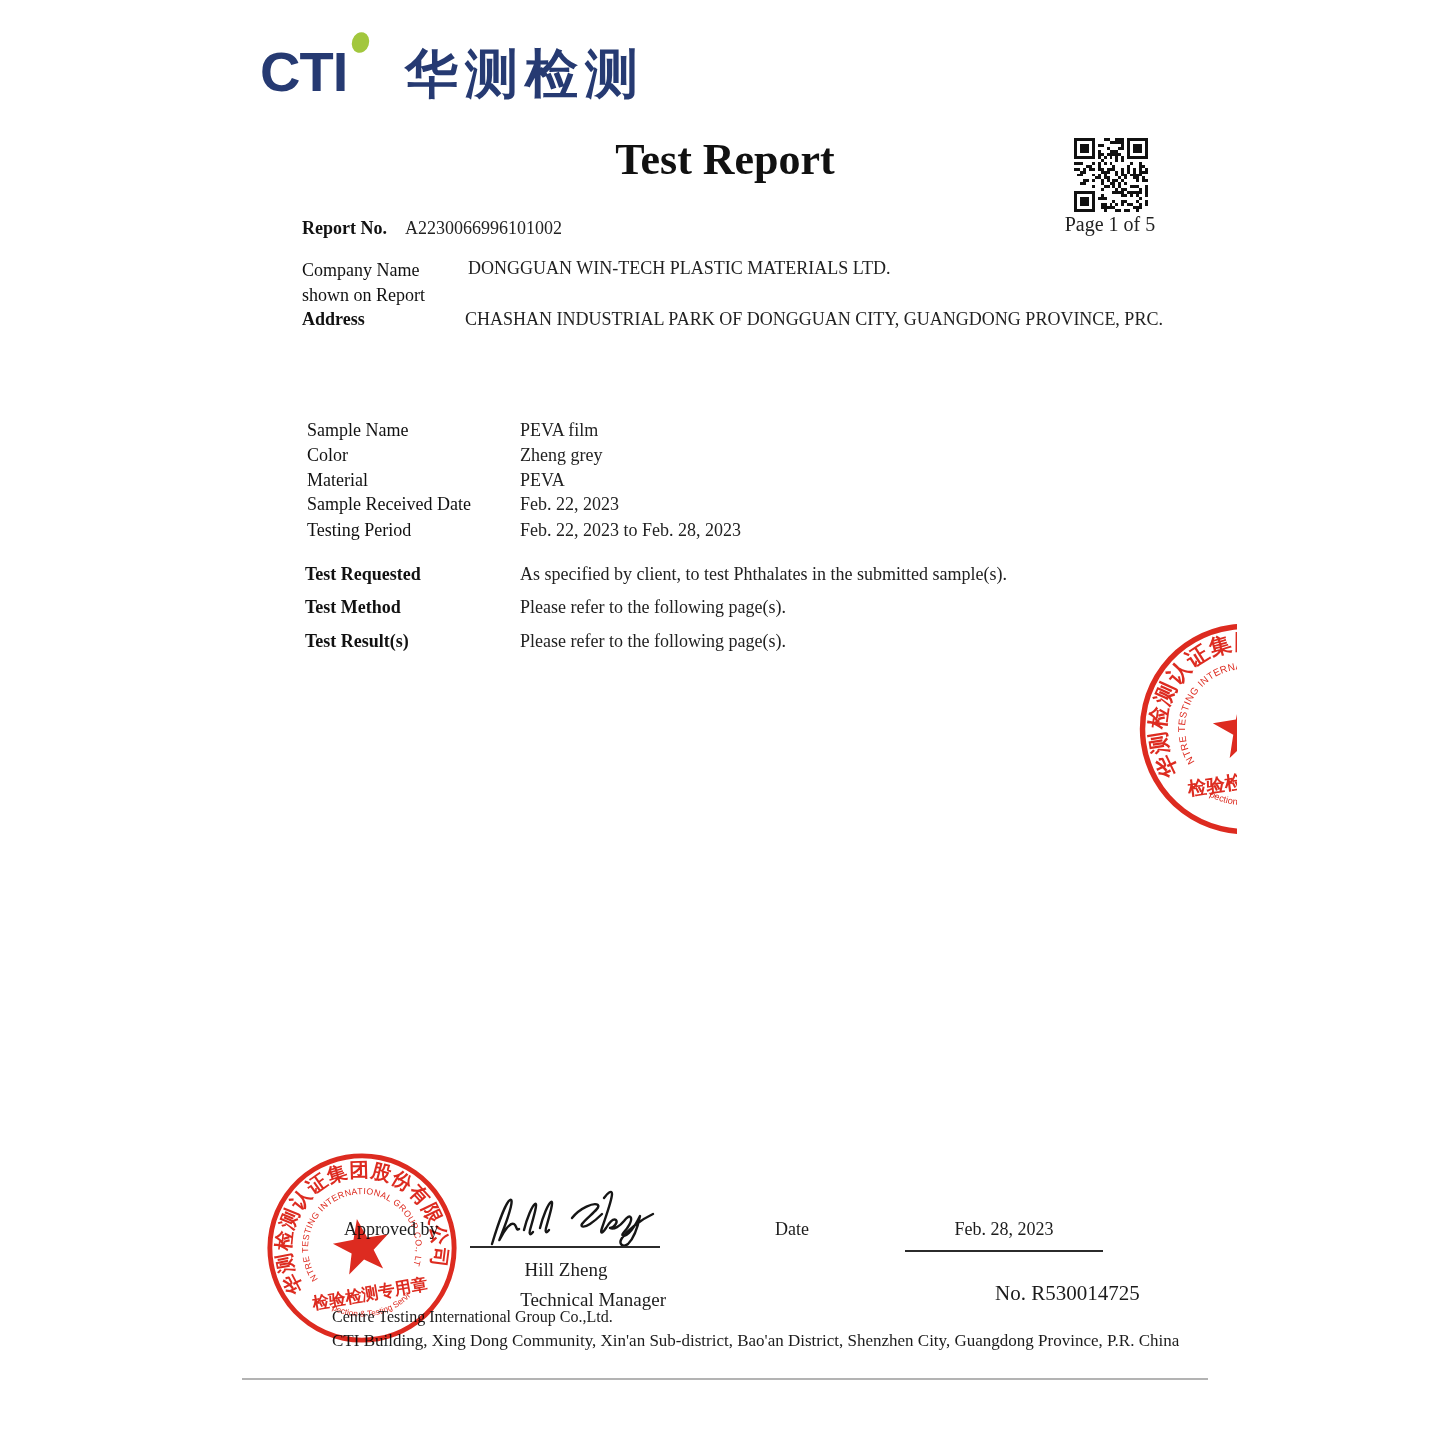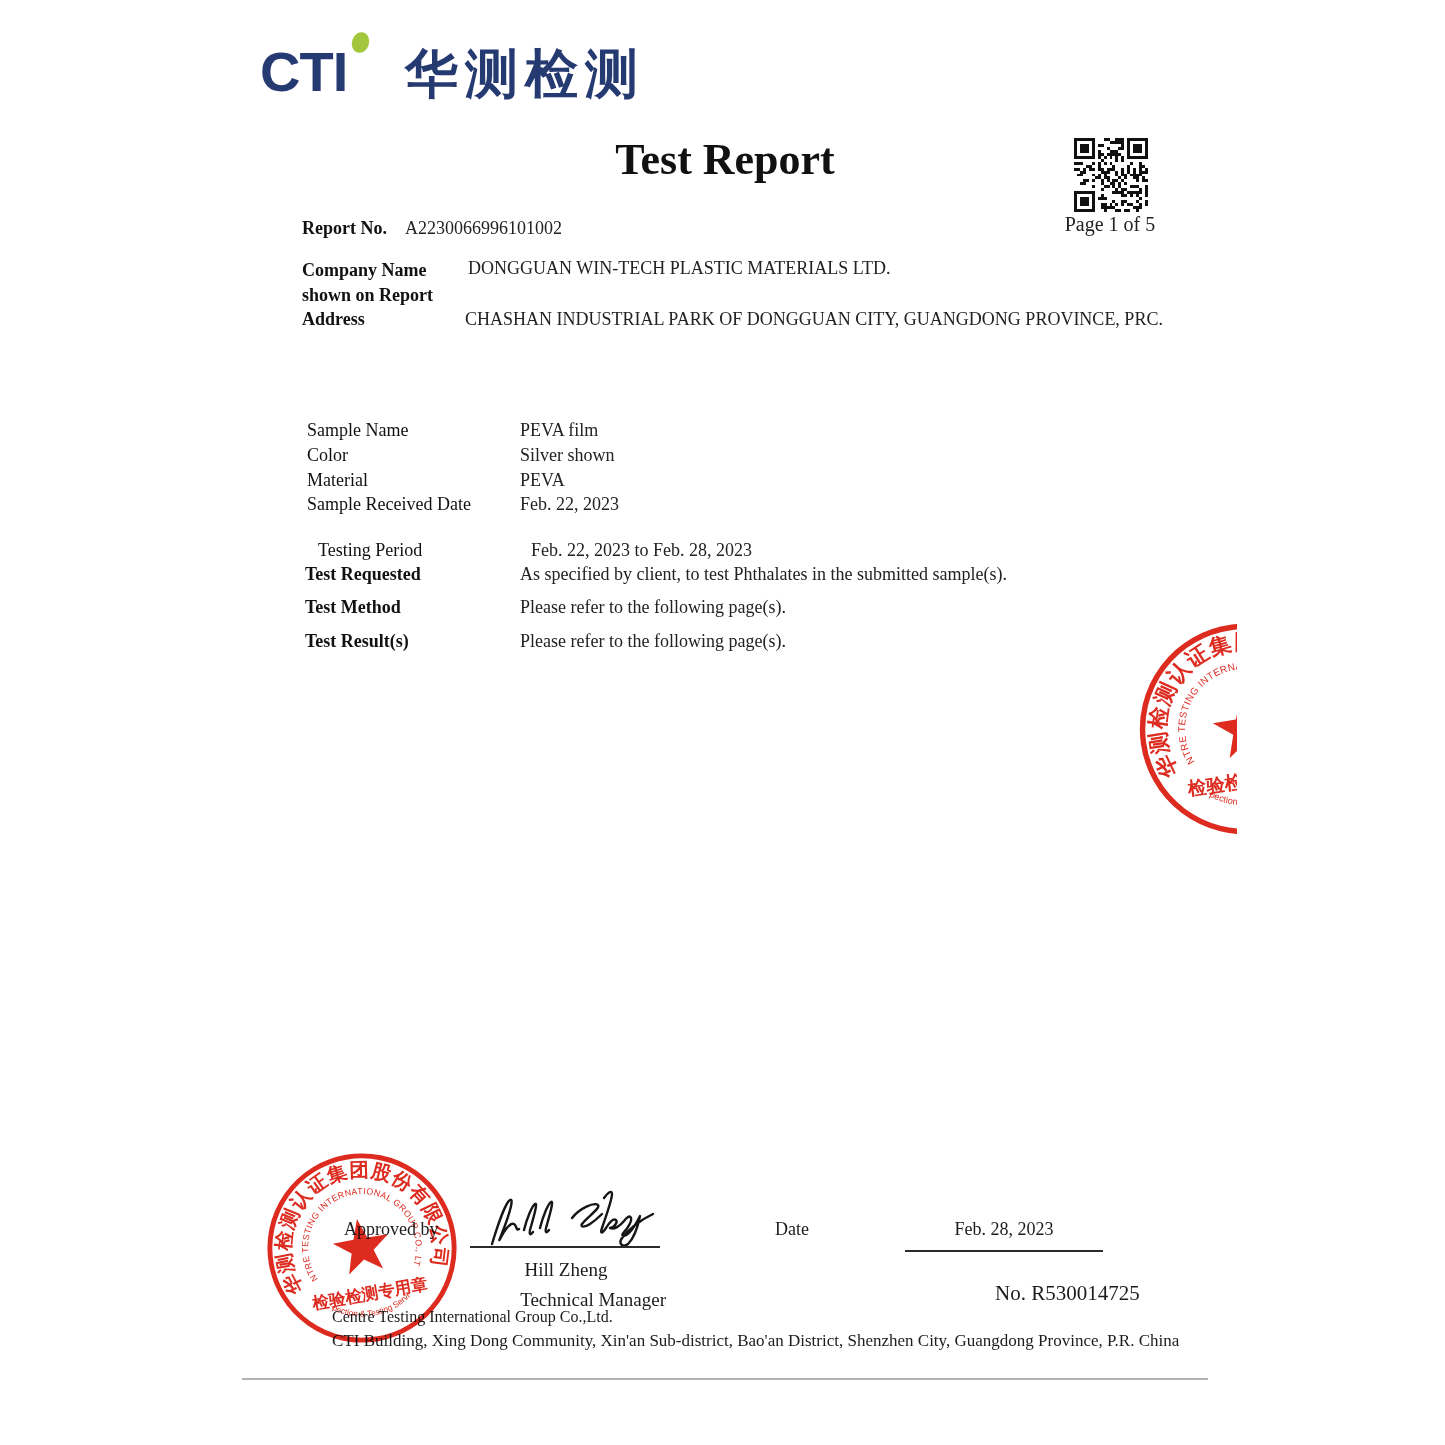--- a/index.html
+++ b/index.html
@@ -37,21 +37,21 @@
   }
   .qr{position:absolute;left:1074px;top:138px;width:74px;height:74px;}
   .page-label{
     position:absolute;left:1040px;top:213px;width:140px;
     font-size:20px;text-align:center;white-space:nowrap;color:#222;
   }
   
   .row{position:absolute;font-size:18px;white-space:nowrap;}
   .row .lbl{font-weight:bold;color:#111;}
   .row .val{position:absolute;top:0;color:#222;font-weight:normal;}
-  .lbl2{font-weight:bold;display:block;line-height:25px;color:#111;}
+  .lbl2{font-weight:normal;display:block;line-height:25px;color:#111;}
   .intro{
     position:absolute;left:305px;top:368px;width:840px;
     font-size:18px;font-weight:bold;line-height:23px;color:#111;
   }
   
   .stamp-wrap{position:absolute;mix-blend-mode:multiply;}
   .stamp-wrap svg{display:block;}
   .stamp-right-clip{
     position:absolute;left:1136px;top:618px;width:101px;height:222px;
     overflow:hidden;mix-blend-mode:multiply;
@@ -384,31 +384,31 @@
     <span class="val" style="left:163px;">CHASHAN INDUSTRIAL PARK OF DONGGUAN CITY, GUANGDONG PROVINCE, PRC.</span>
   </div>
 
 
   <div class="row" style="left:307px;top:420px;">
     <span class="lbl" style="font-weight:normal;">Sample Name</span>
     <span class="val" style="left:213px;">PEVA film</span>
   </div>
   <div class="row" style="left:307px;top:445px;">
     <span class="lbl" style="font-weight:normal;">Color</span>
-    <span class="val" style="left:213px;">Silver shown</span>
+    <span class="val" style="left:213px;">Zheng grey</span>
   </div>
   <div class="row" style="left:307px;top:470px;">
     <span class="lbl" style="font-weight:normal;">Material</span>
     <span class="val" style="left:213px;">PEVA</span>
   </div>
   <div class="row" style="left:307px;top:494px;">
     <span class="lbl" style="font-weight:normal;">Sample Received Date</span>
     <span class="val" style="left:213px;">Feb. 22, 2023</span>
   </div>
-  <div class="row" style="left:318px;top:520px;margin-top:20px;">
+  <div class="row" style="left:307px;top:520px;">
     <span class="lbl" style="font-weight:normal;">Testing Period</span>
     <span class="val" style="left:213px;">Feb. 22, 2023 to Feb. 28, 2023</span>
   </div>
 
   <div class="row" style="left:305px;top:564px;">
     <span class="lbl">Test Requested</span>
     <span class="val" style="left:215px;">As specified by client, to test Phthalates in the submitted sample(s).</span>
   </div>
   <div class="row" style="left:305px;top:597px;">
     <span class="lbl">Test Method</span>

